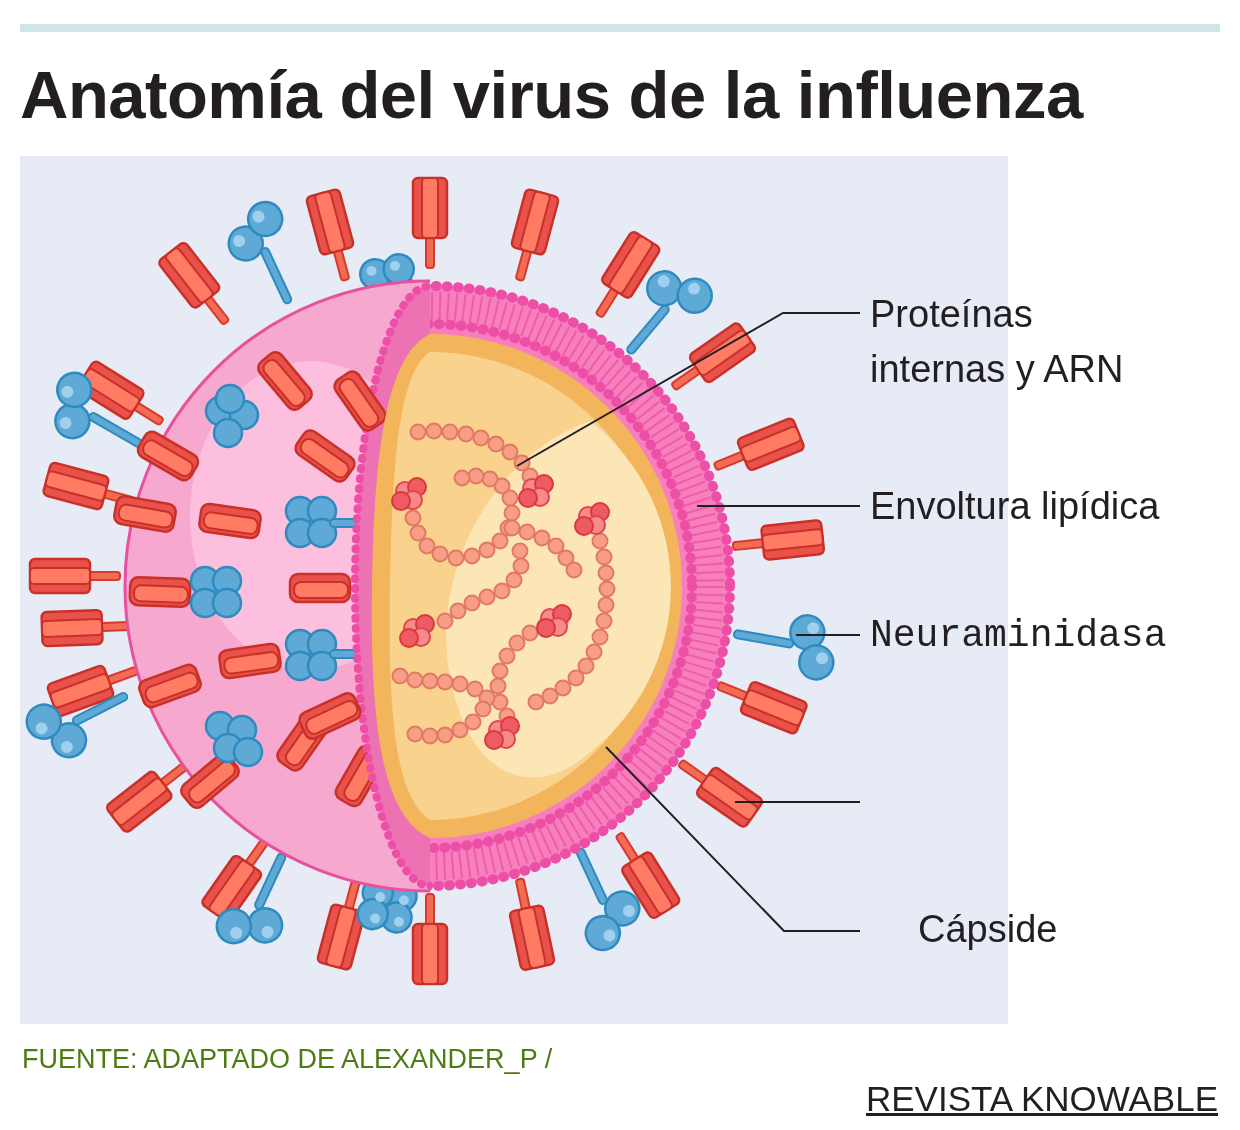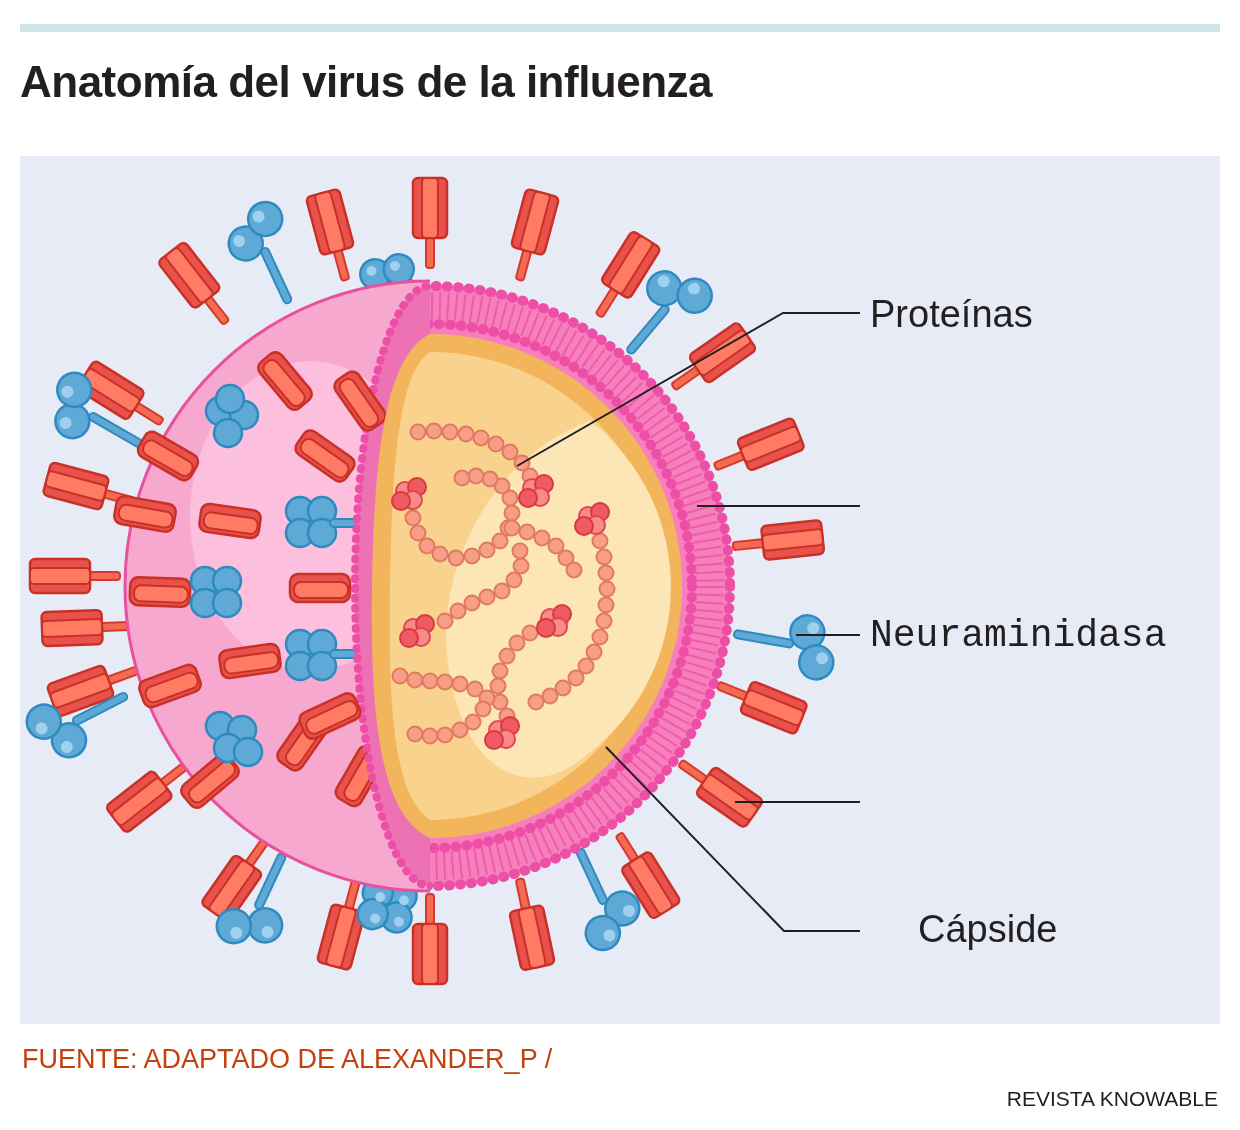--- a/index.html
+++ b/index.html
@@ -1,23 +1,23 @@
 <!DOCTYPE html>
 <html><head>
 <meta charset="utf-8">
 <style>
   html, body { margin:0; padding:0; background:#ffffff; }
   body { width:1240px; height:1130px; position:relative; overflow:hidden; font-family:"Liberation Sans", sans-serif; color:#231f20; }
   .top-rule { position:absolute; left:20px; top:24px; width:1200px; height:8px; background:#cfe5e6; }
-  .title { position:absolute; left:20px; top:58px; font-size:44px; font-weight:bold; letter-spacing:-0.5px; margin:0; line-height:1.1; }
-  .panel { position:absolute; left:20px; top:156px; width:1200px; height:868px; background:#e6ebf5; }
+  .title { position:absolute; left:20px; top:58px; font-size:67px; font-weight:bold; letter-spacing:-0.5px; margin:0; line-height:1.1; }
+  .panel { position:absolute; left:20px; top:156px; width:988px; height:868px; background:#e6ebf5; }
   .panel svg { position:absolute; left:0; top:0; }
   .label { position:absolute; font-size:38px; line-height:1.45; color:#231f20; white-space:nowrap; }
-  .footer-left { position:absolute; left:22px; top:1040px; font-size:27px; line-height:39px; color:#c2410c; text-transform:uppercase; }
-  .footer-right { position:absolute; right:22px; top:1079px; font-size:21px; line-height:39px; color:#231f20; text-transform:uppercase; }
+  .footer-left { position:absolute; left:22px; top:1040px; font-size:27px; line-height:39px; color:#4d7c0f; text-transform:uppercase; }
+  .footer-right { position:absolute; right:22px; top:1079px; font-size:35px; line-height:39px; color:#231f20; text-transform:uppercase;text-decoration:underline; }
 </style>
 </head>
 <body>
 
 <div class="top-rule"></div>
 <h1 class="title">Anatomía del virus de la influenza</h1>
 
 <div class="panel">
   <svg width="1200" height="868" viewBox="0 0 1200 868">
     <defs>
@@ -274,21 +274,23 @@
       <polyline points="497,310 763,157 840,157"></polyline>
       <line x1="677" y1="350" x2="840" y2="350"></line>
       <line x1="776" y1="479" x2="840" y2="479"></line>
       <line x1="715" y1="646" x2="840" y2="646"></line>
       <polyline points="586,591 764,775 840,775"></polyline>
     </g>
   </svg>
 
   <div class="label" style="left:850px; top:131px;">
     <div>Proteínas</div>
+    <div>internas y ARN</div>
   </div>
+  <div class="label" style="left:850px; top:323px;">Envoltura lipídica</div>
   <div class="label" style="left:850px; top:452px;font-family:Liberation Mono, monospace;">Neuraminidasa</div>
   <div class="label" style="left:850px; top:746px;margin-left:48px;">Cápside</div>
 </div>
 
 <div class="footer-left">
   <div>FUENTE: ADAPTADO DE ALEXANDER_P /</div>
 </div>
 <div class="footer-right">REVISTA KNOWABLE</div>
 
 </body></html>

